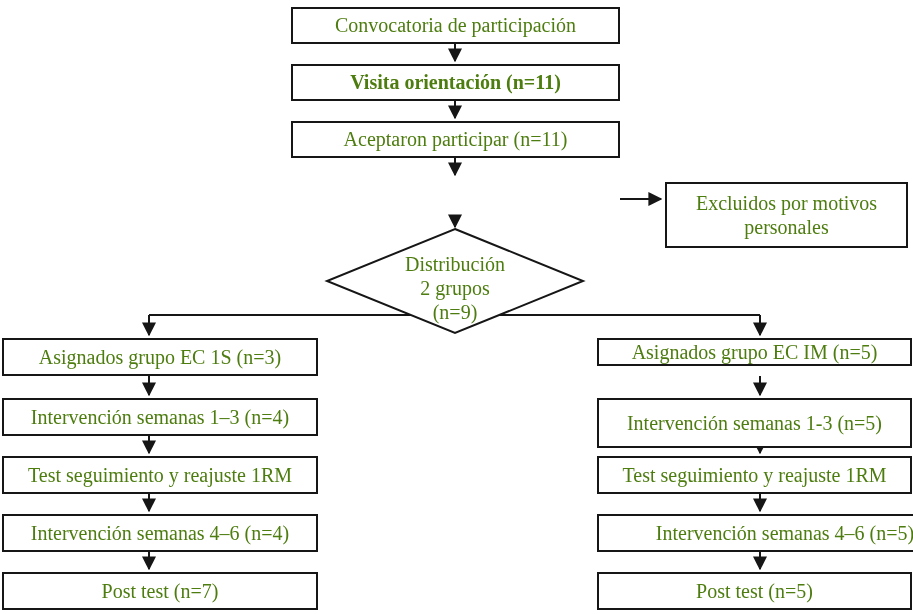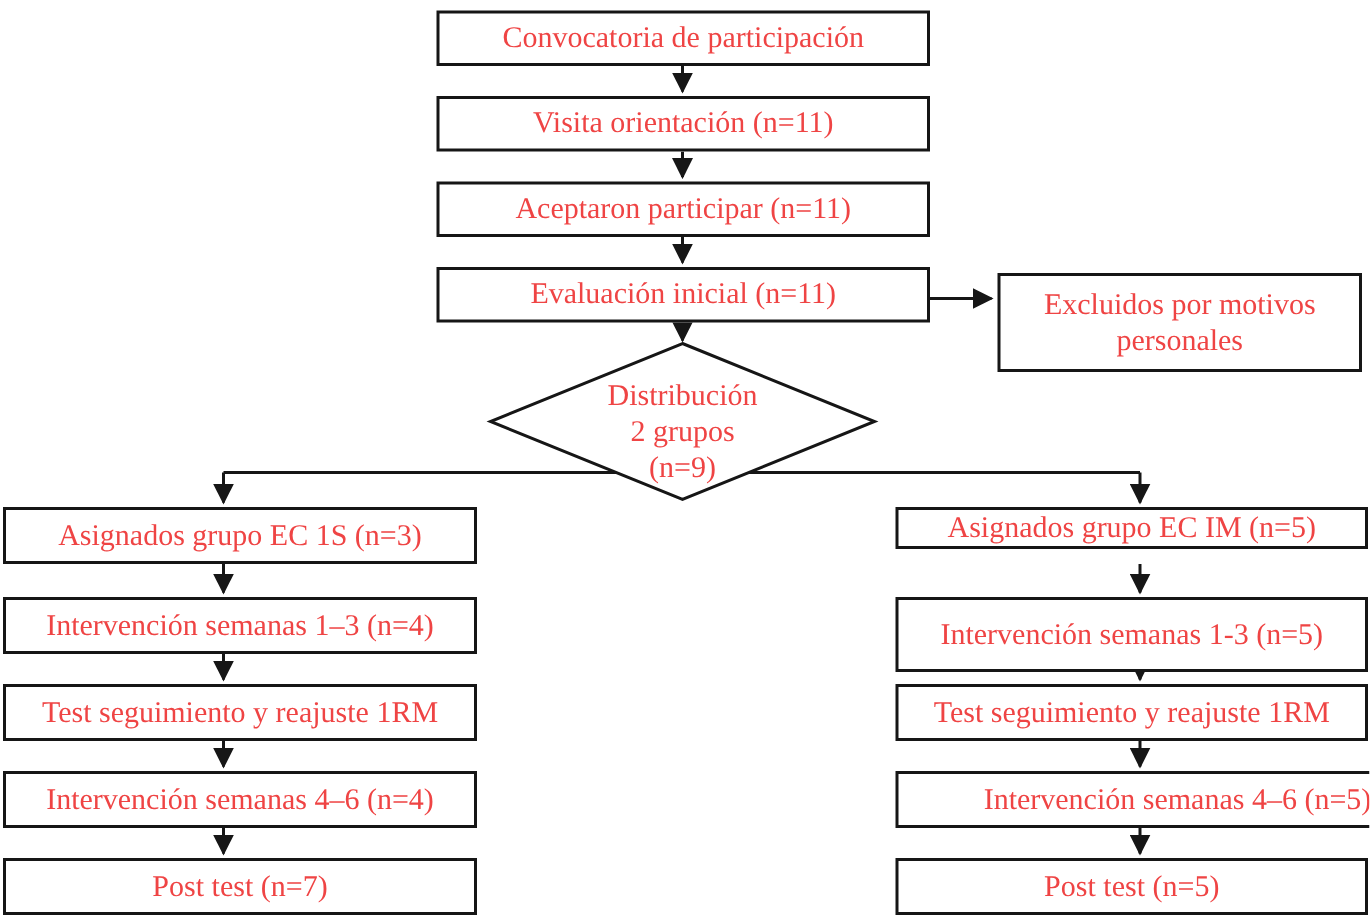--- a/index.html
+++ b/index.html
@@ -2,21 +2,21 @@
 <html><head>
 <meta charset="utf-8">
 <style>
   html, body { margin: 0; padding: 0; background: #ffffff; }
   #stage {
     position: relative;
     width: 913px;
     height: 614px;
     background: #ffffff;
     font-family: "Liberation Serif", "DejaVu Serif", serif;
-    color: #ef4444;
+    color: #4d7c0f;
     overflow: hidden;
   }
   svg.layer {
     position: absolute;
     left: 0; top: 0;
     width: 913px; height: 614px;
   }
   .box {
     position: absolute;
     box-sizing: border-box;
@@ -76,28 +76,25 @@
       <line x1="760" y1="376" x2="760" y2="395" marker-end="url(#arrow)"></line>
       <line x1="760" y1="436" x2="760" y2="453" marker-end="url(#arrow)"></line>
       <line x1="760" y1="494" x2="760" y2="511" marker-end="url(#arrow)"></line>
       <line x1="760" y1="552" x2="760" y2="569" marker-end="url(#arrow)"></line>
     </g>
   </svg>
 
   <div class="box" style="left:291px; top:7px;  width:329px; height:37px;">
     <span class="inner">Convocatoria de participación</span>
   </div>
-  <div class="box" style="left:291px; top:64px; width:329px; height:37px;">
+  <div class="box" style="left:291px; top:64px; width:329px; height:37px;font-weight:bold;">
     <span class="inner">Visita orientación (n=11)</span>
   </div>
   <div class="box" style="left:291px; top:121px; width:329px; height:37px;">
     <span class="inner">Aceptaron participar (n=11)</span>
-  </div>
-  <div class="box" style="left:291px; top:178px; width:329px; height:37px;">
-    <span class="inner">Evaluación inicial (n=11)</span>
   </div>
 
   <div class="box" style="left:665px; top:182px; width:243px; height:66px;">
     <span class="inner" style="max-width:212px;">Excluidos por motivos personales</span>
   </div>
 
   <div class="diamond-label">
     <span>Distribución</span>
     <span>2 grupos</span>
     <span>(n=9)</span>

